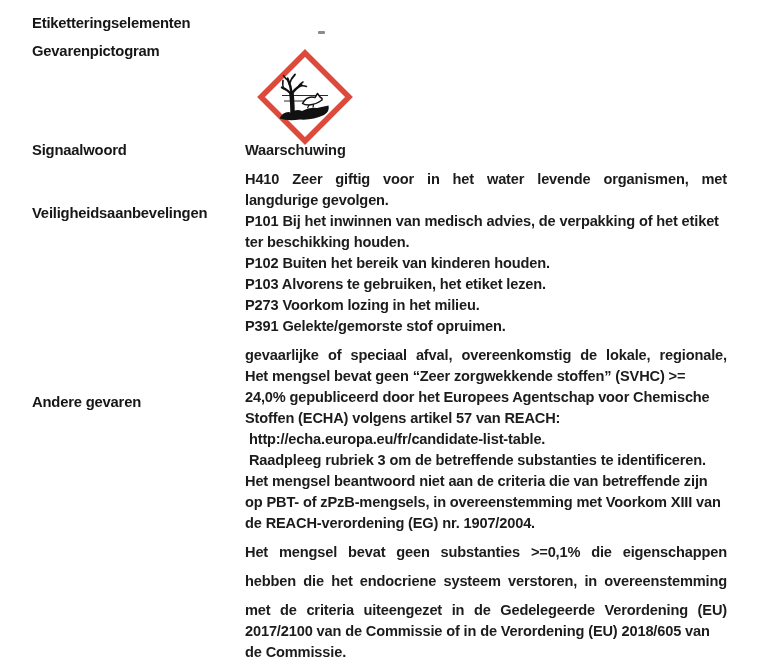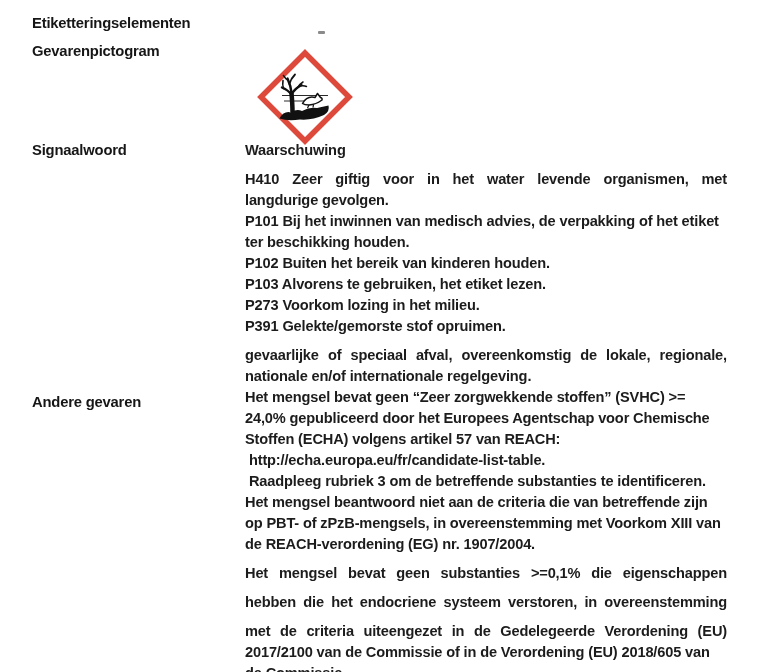--- a/index.html
+++ b/index.html
@@ -61,20 +61,21 @@
   }
 </style>
 </head>
 <body>
 
 <div class="page">
 
   <div class="lbl" style="top:13px">Etiketteringselementen</div>
   <div class="lbl" style="top:41px">Gevarenpictogram</div>
   <div class="lbl" style="top:140px">Signaalwoord</div>
+  <div class="lbl" style="top:203px">Veiligheidsaanbevelingen</div>
   <div class="lbl" style="top:392px">Andere gevaren</div>
 
   <div class="stray"></div>
 
   <div class="pictogram">
     <svg width="98" height="98" viewBox="0 0 98 98" aria-hidden="true">
       <path d="M49 5 L93 49 L49 93 L5 49 Z" fill="#ffffff" stroke="#dd4a3c" stroke-width="5.5" stroke-linejoin="miter"></path>
       <path d="M26 47.5 H72" stroke="#2a2a2a" stroke-width="1.2" fill="none"></path>
       <path d="M28 53 H50" stroke="#2a2a2a" stroke-width="1" fill="none"></path>
       <g stroke="#111111" stroke-linecap="round" fill="none">
@@ -98,21 +99,20 @@
     <div class="line">Waarschuwing</div>
     <div class="line j">H410 Zeer giftig voor in het water levende organismen, met</div>
     <div class="line">langdurige gevolgen.</div>
     <div class="line">P101 Bij het inwinnen van medisch advies, de verpakking of het etiket</div>
     <div class="line">ter beschikking houden.</div>
     <div class="line">P102 Buiten het bereik van kinderen houden.</div>
     <div class="line">P103 Alvorens te gebruiken, het etiket lezen.</div>
     <div class="line">P273 Voorkom lozing in het milieu.</div>
     <div class="line">P391 Gelekte/gemorste stof opruimen.</div>
     <div class="line j">gevaarlijke of speciaal afval, overeenkomstig de lokale, regionale,</div>
-    <div class="line">nationale en/of internationale regelgeving.</div>
     <div class="line">Het mengsel bevat geen “Zeer zorgwekkende stoffen” (SVHC) &gt;=</div>
     <div class="line">24,0% gepubliceerd door het Europees Agentschap voor Chemische</div>
     <div class="line">Stoffen (ECHA) volgens artikel 57 van REACH:</div>
     <div class="line"> http://echa.europa.eu/fr/candidate-list-table.</div>
     <div class="line"> Raadpleeg rubriek 3 om de betreffende substanties te identificeren.</div>
     <div class="line">Het mengsel beantwoord niet aan de criteria die van betreffende zijn</div>
     <div class="line">op PBT- of zPzB-mengsels, in overeenstemming met Voorkom XIII van</div>
     <div class="line">de REACH-verordening (EG) nr. 1907/2004.</div>
     <div class="line j">Het mengsel bevat geen substanties &gt;=0,1% die eigenschappen</div>
     <div class="line j">hebben die het endocriene systeem verstoren, in overeenstemming</div>

